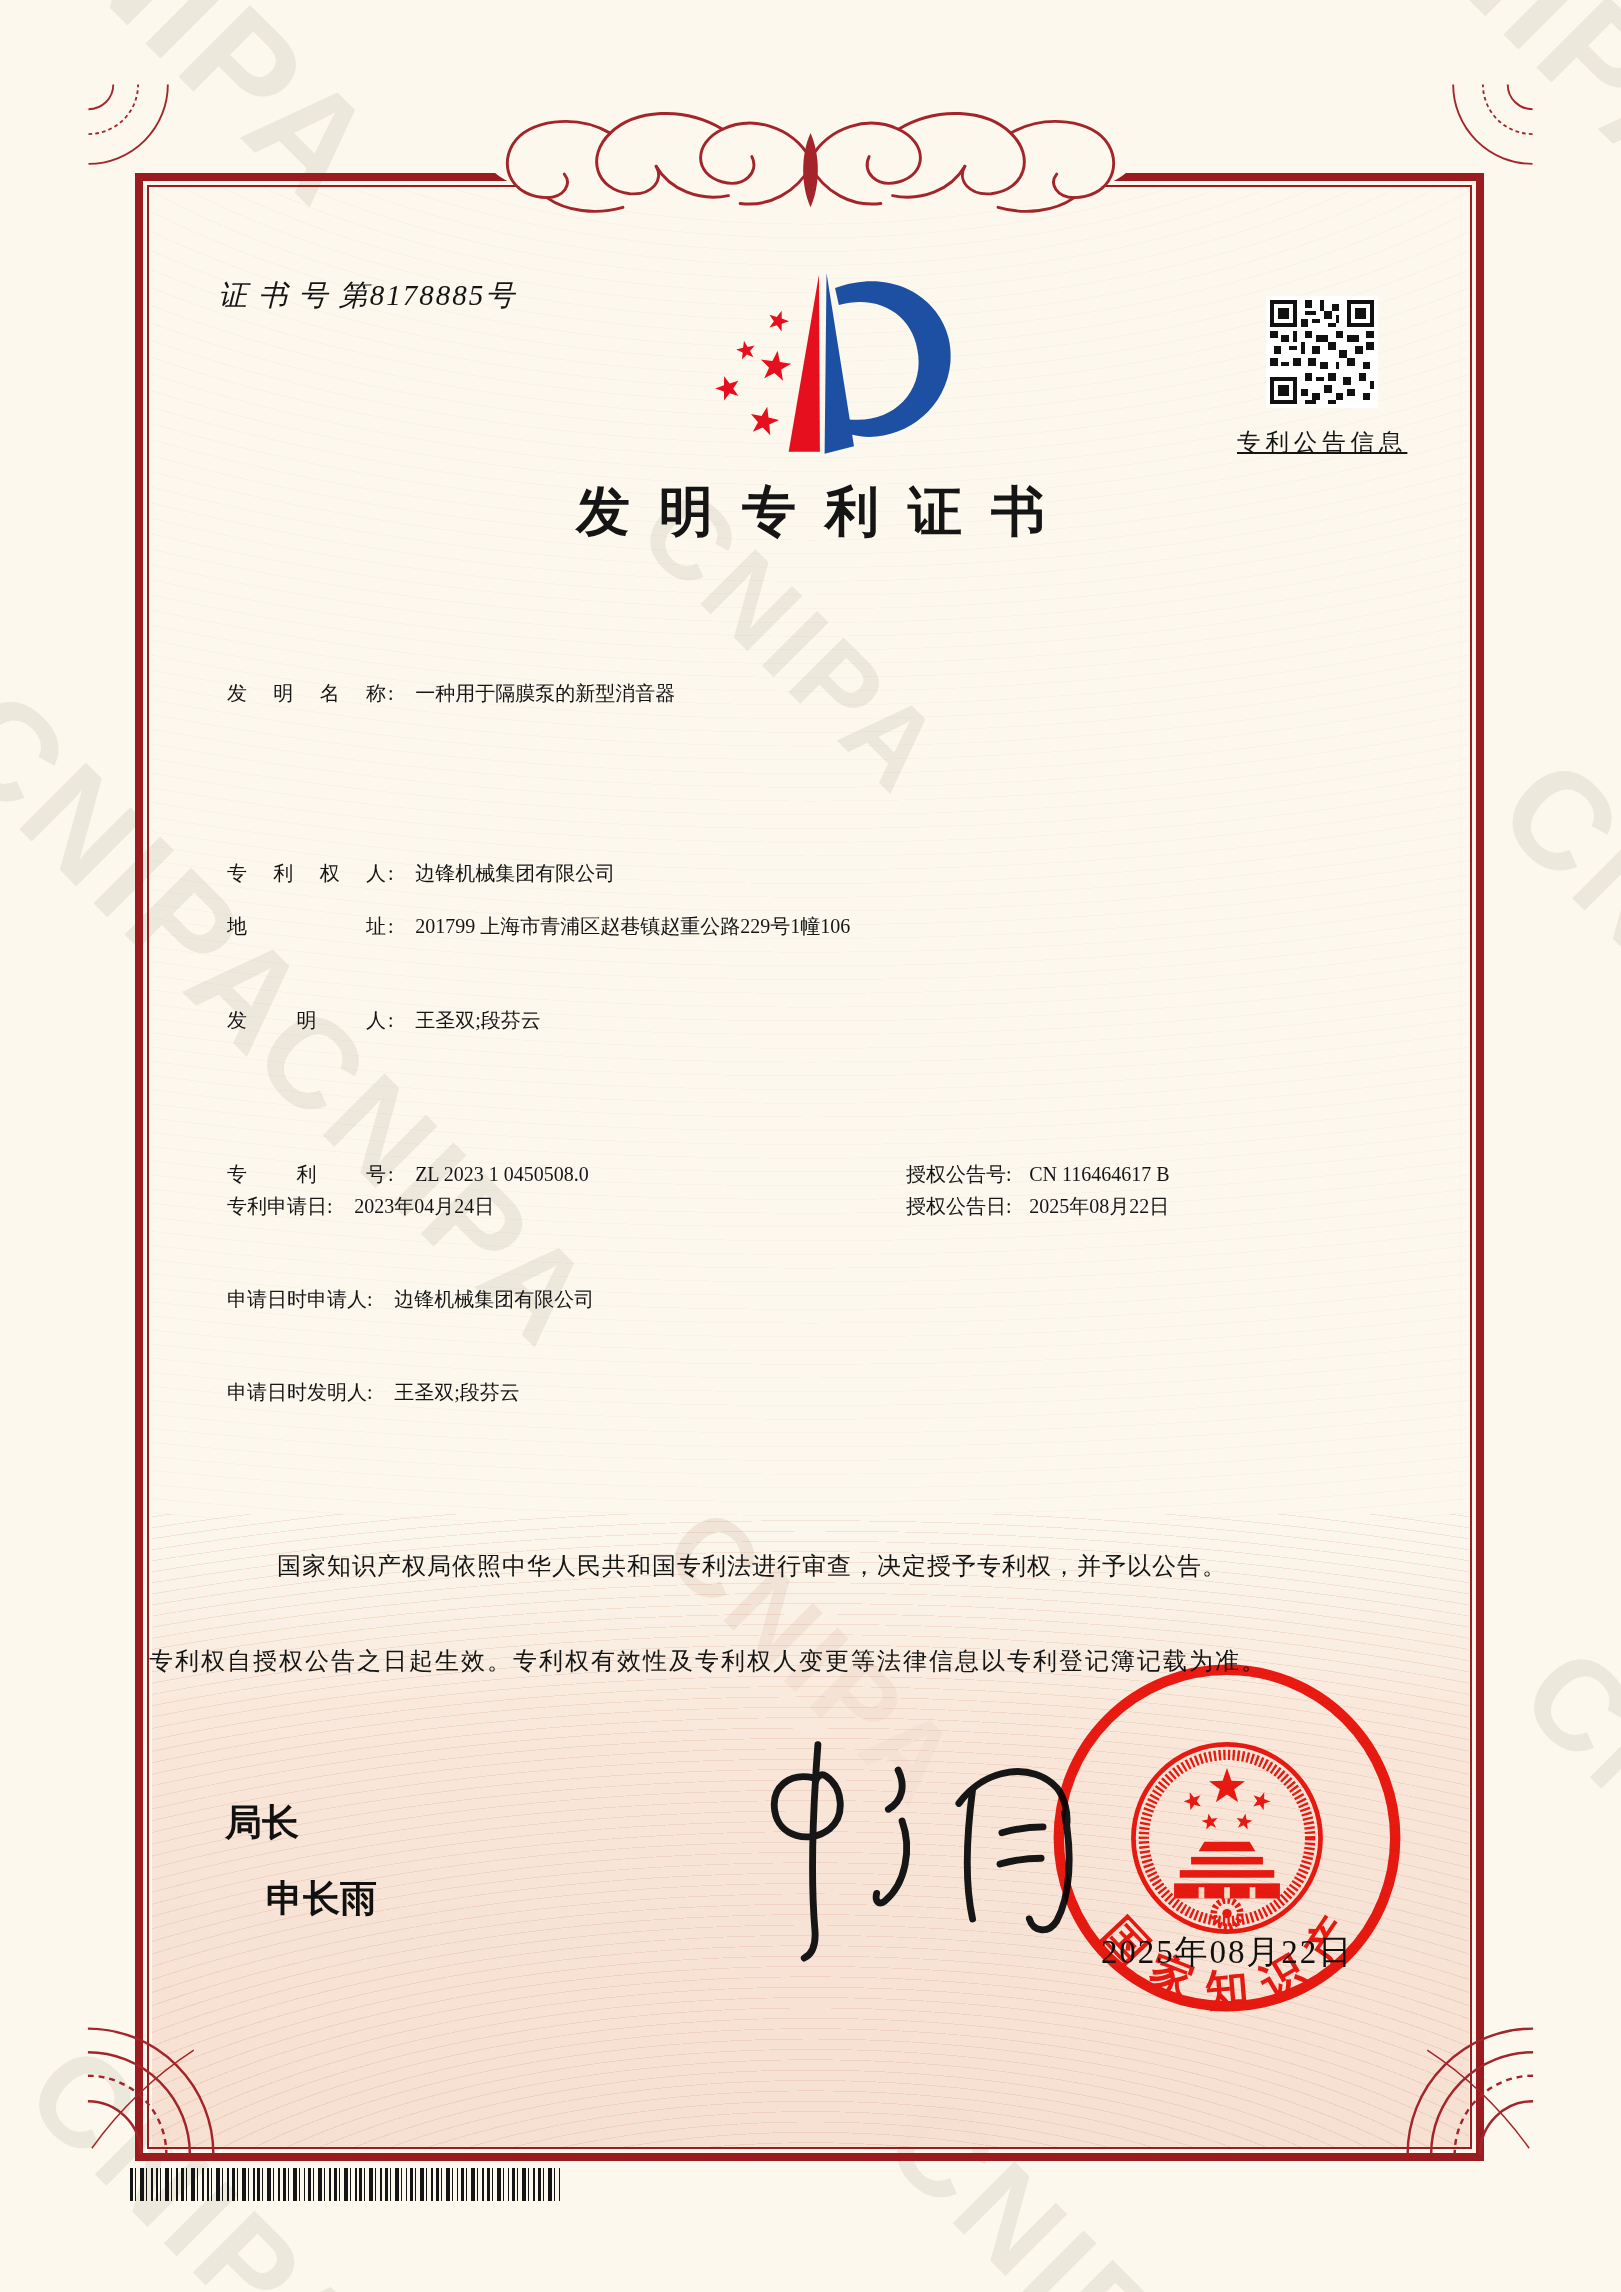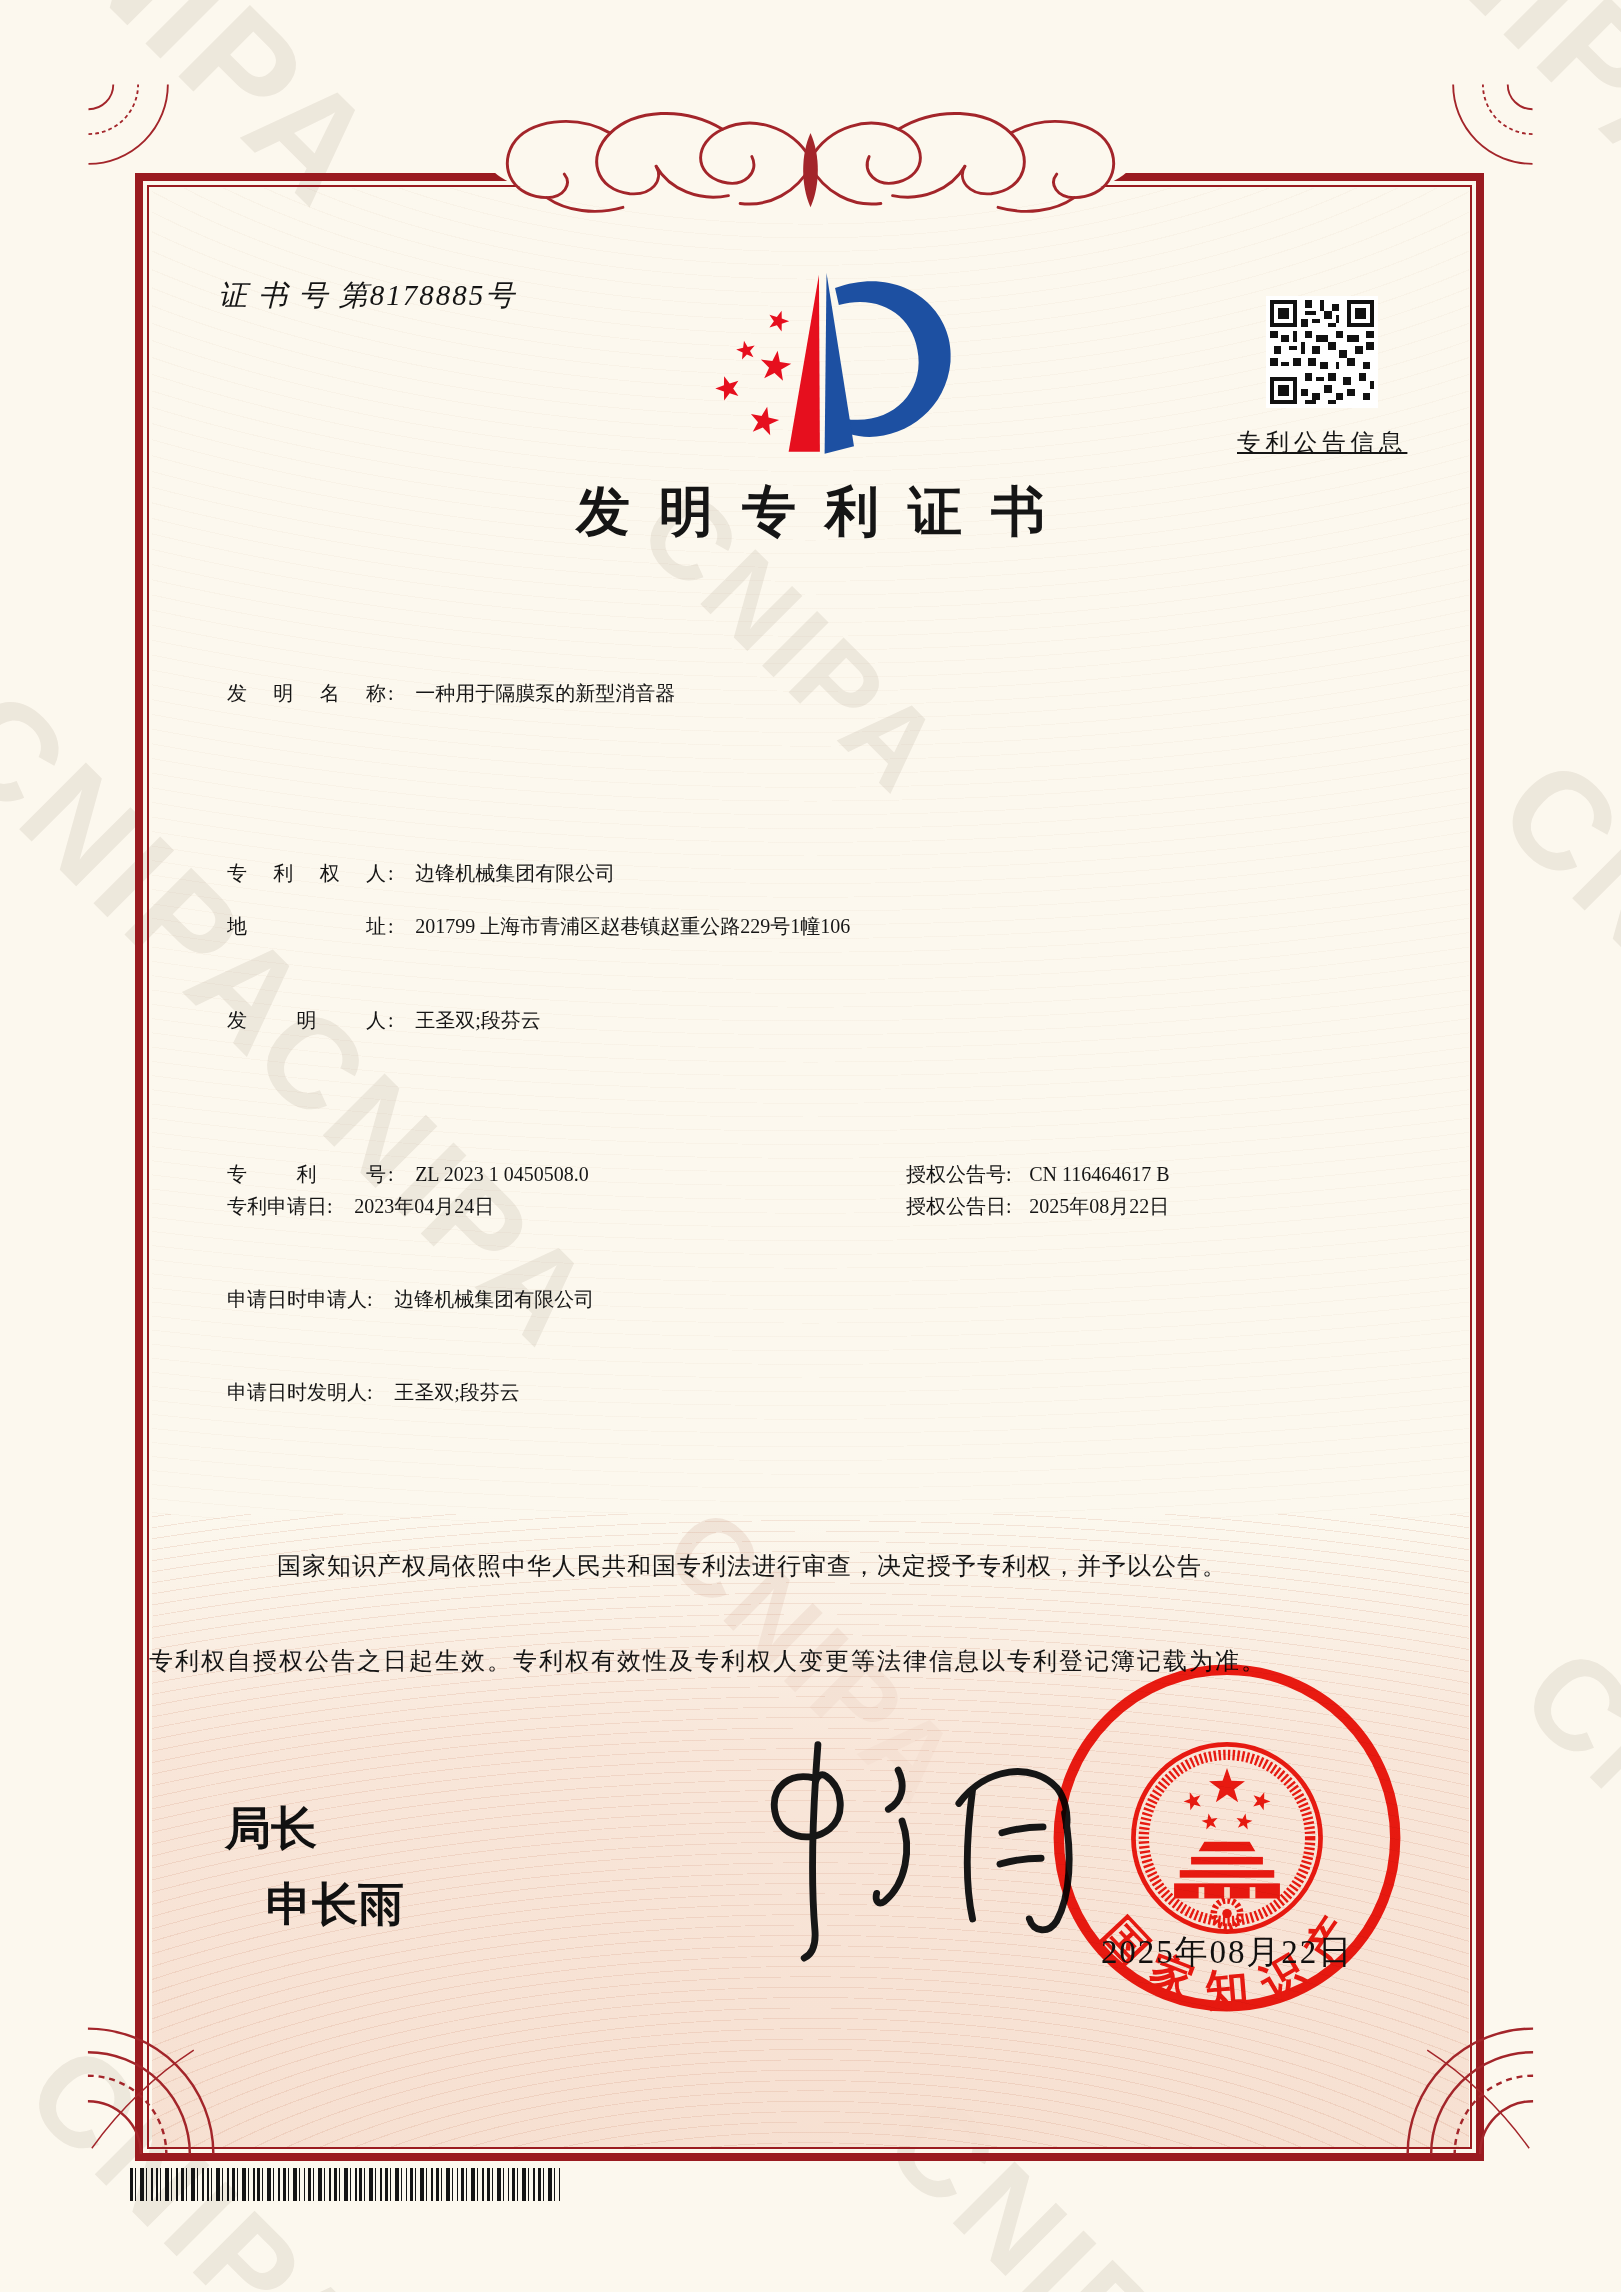--- a/index.html
+++ b/index.html
@@ -43,21 +43,21 @@
   .flabel.j{display:inline-block;width:159px;text-align:justify;text-align-last:justify;
       text-justify:inter-character;}
   .fcolon{margin-left:2px;}
   .fvalue{margin-left:21.6px;}
   .rcol{position:absolute;left:679px;top:0;white-space:nowrap;}
   .rcol .fvalue{margin-left:17.6px;}
   
   .bline{position:absolute;font-size:24px;white-space:nowrap;z-index:4;letter-spacing:1px;}
   
   .sig-label{position:absolute;left:225px;z-index:4;font-family:Liberation Serif, serif;
-      font-weight:bold;font-size:46px;color:#111;}
+      font-weight:bold;font-size:37px;color:#111;}
   .signature{position:absolute;left:720px;top:1727px;z-index:4;}
   .seal{position:absolute;left:1038px;top:1649px;z-index:5;mix-blend-mode:multiply;}
   .footer-page{position:absolute;left:0;top:2092px;width:100%;text-align:center;
       font-size:26.5px;z-index:4;}
   .barcode{position:absolute;left:130px;top:2168px;width:433px;height:33px;z-index:4;
     background:repeating-linear-gradient(90deg,
       #151515 0 2.9px, transparent 2.9px 4.9px,
       #151515 4.9px 5.9px, transparent 5.9px 9.8px,
       #151515 9.8px 13.7px, transparent 13.7px 15.7px,
       #151515 15.7px 16.7px, transparent 16.7px 20.6px,

